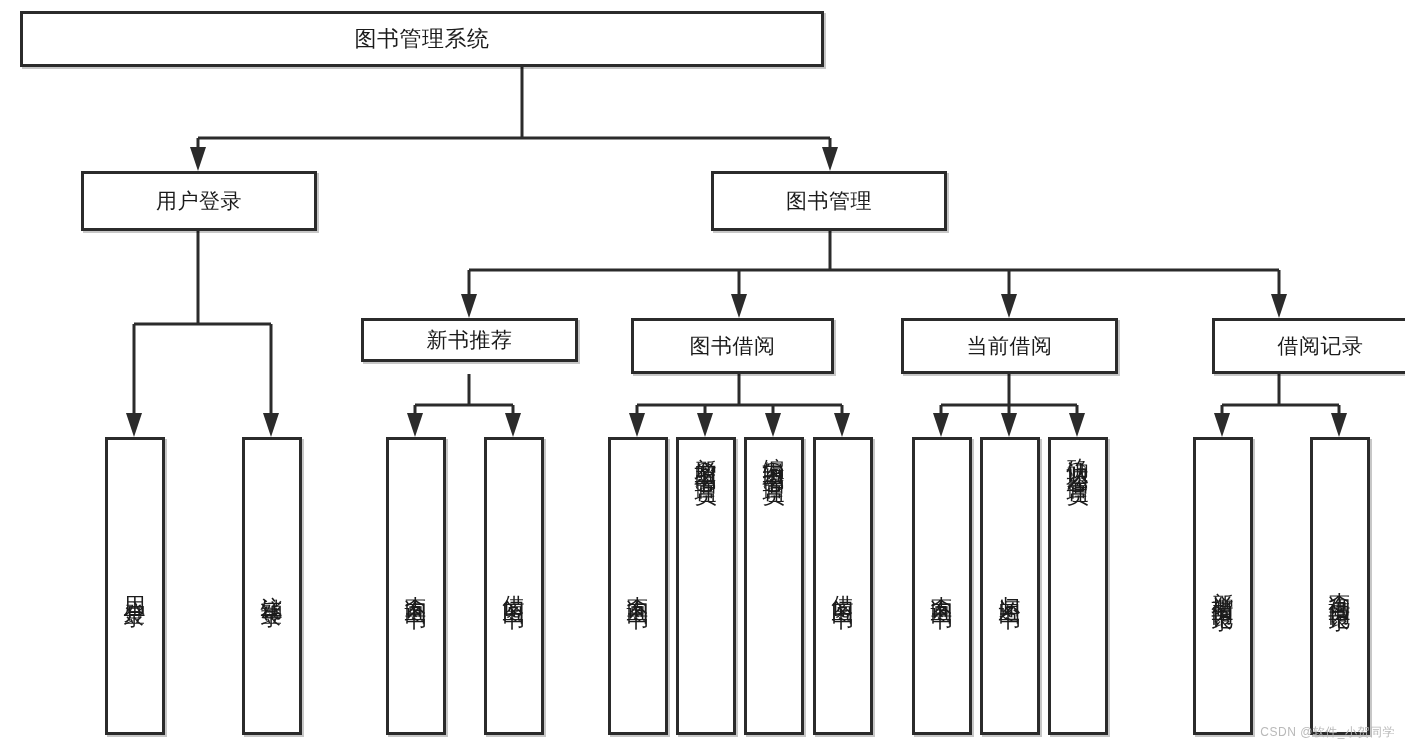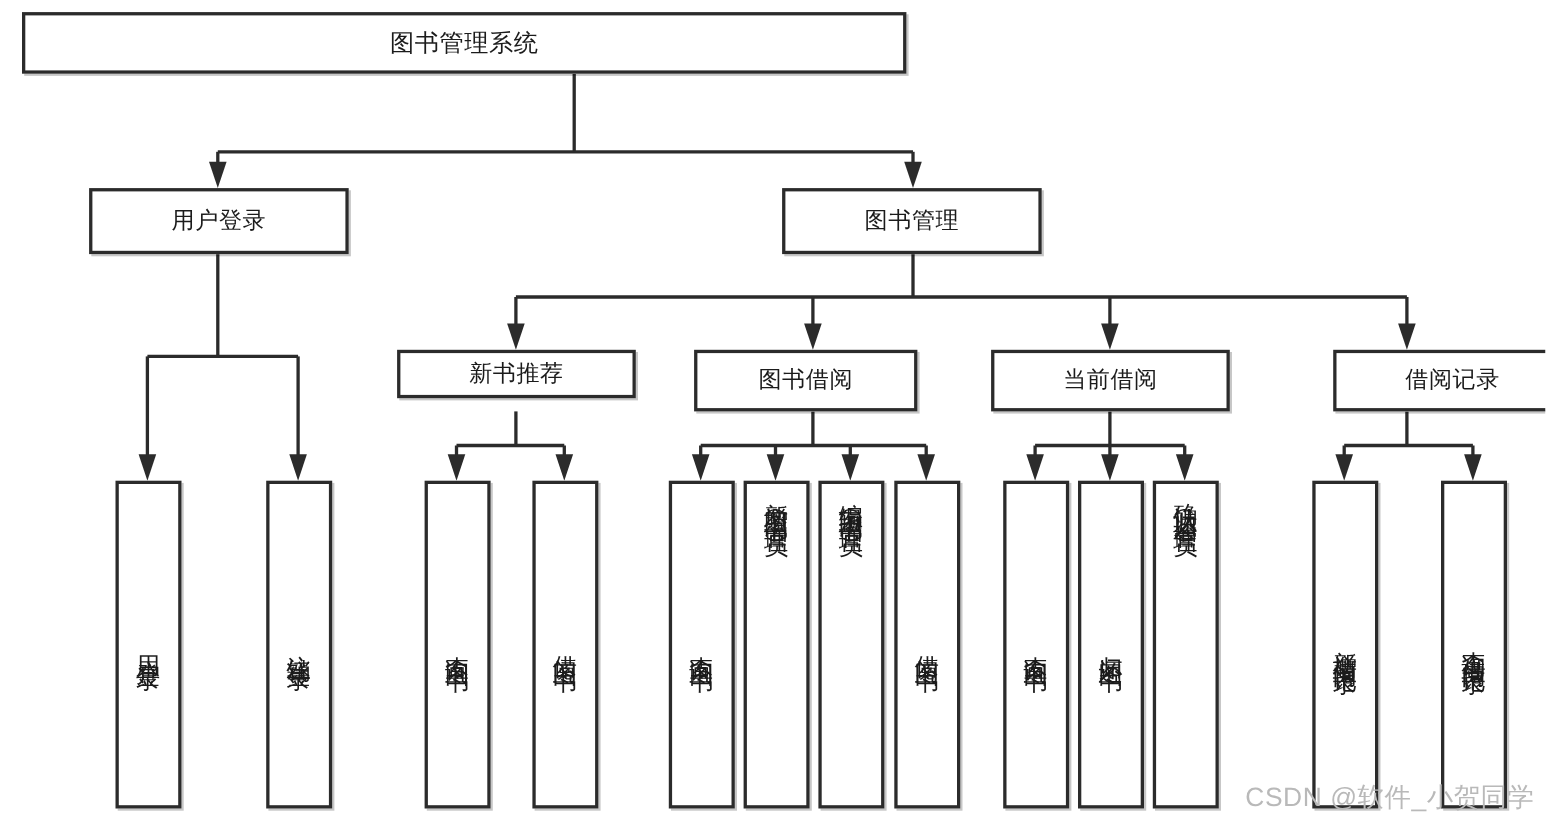--- a/index.html
+++ b/index.html
@@ -69,21 +69,21 @@
     line-height: 1.05;
     white-space: nowrap;
     margin: 0 auto;
   }
   .node.vertical.mid .label { align-self: center; }
   
   #watermark {
     position: absolute;
     right: 10px;
     bottom: 6px;
-    font-size: 24px;
+    font-size: 12px;
     color: #b9b9b9;
     letter-spacing: 0.5px;
     white-space: nowrap;
     user-select: none;
   }
 </style>
 </head>
 <body>
 
 <div id="canvas">

